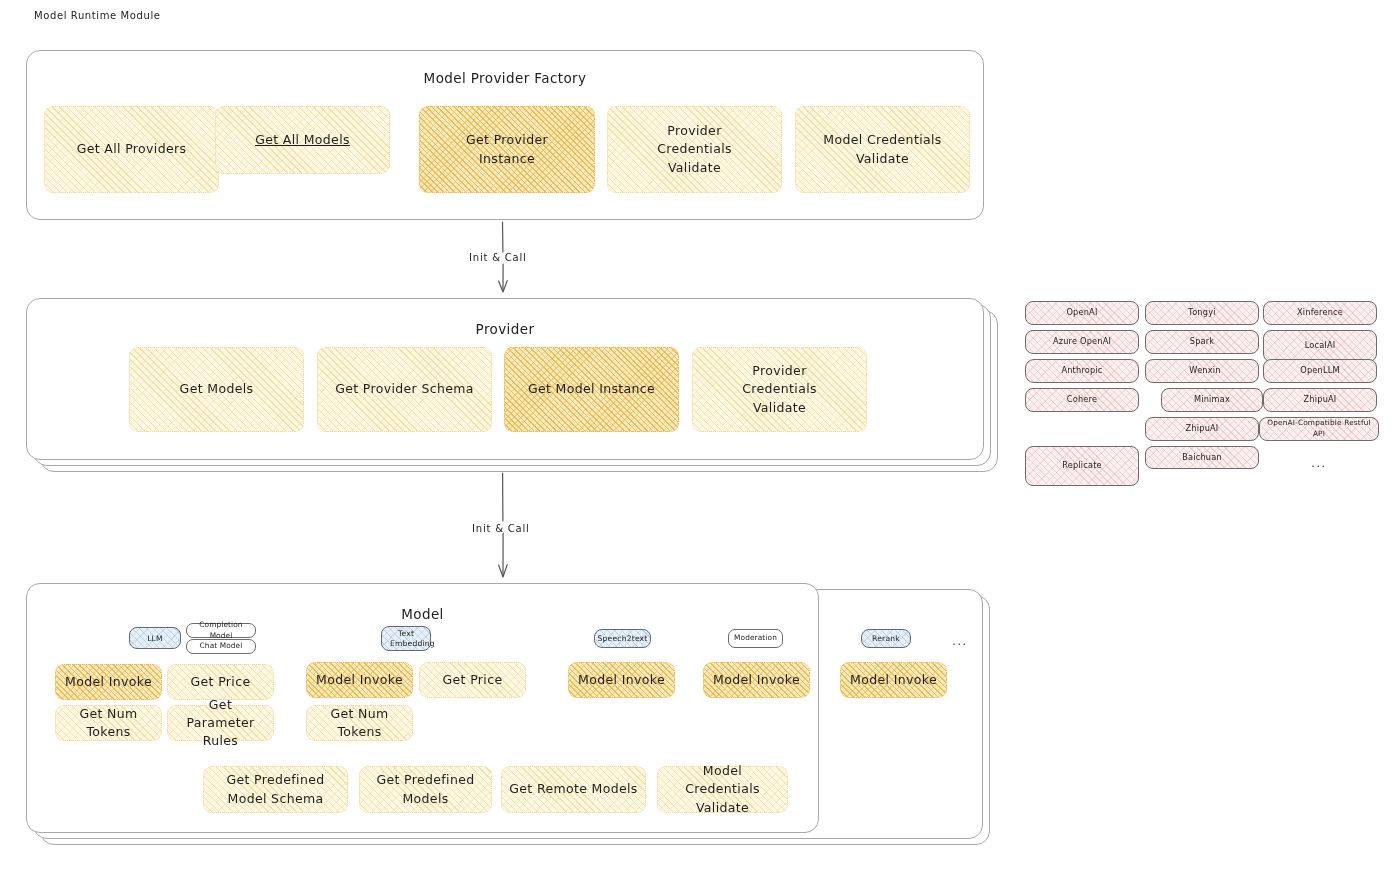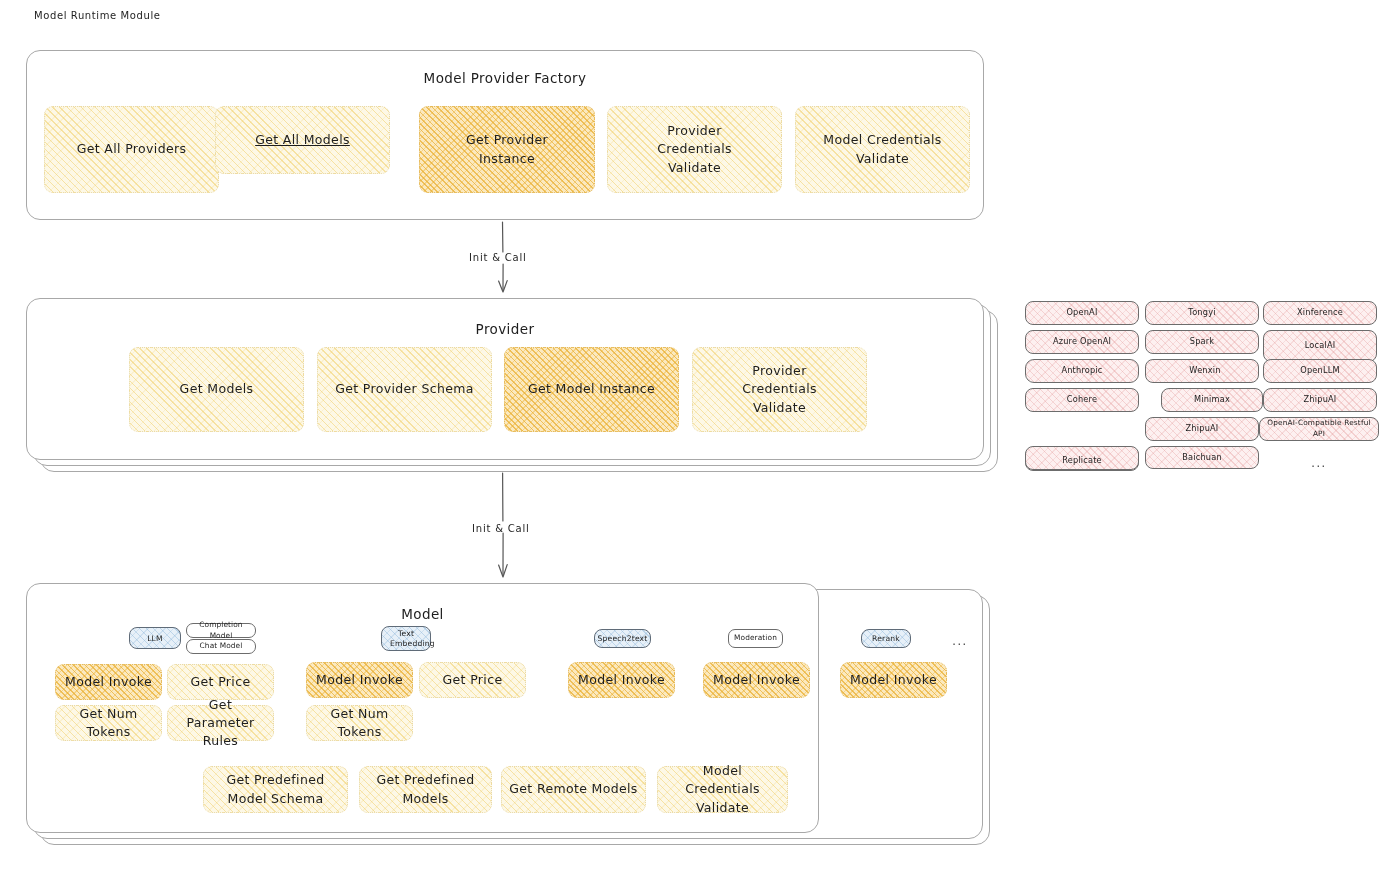--- a/index.html
+++ b/index.html
@@ -177,21 +177,21 @@
   </div>
   <div class="box pink" style="left:1025px; top:359px; width:114px; height:24px;border-radius:9px;">
     <span>Anthropic</span>
   </div>
   <div class="box pink" style="left:1025px; top:388px; width:114px; height:24px;">
     <span>Cohere</span>
   </div>
   <div class="box pink" style="left:1025px; top:417px; width:114px; height:24px;margin-top:30px;">
     <span>HuggingFace</span>
   </div>
-  <div class="box pink" style="left:1025px; top:446px; width:114px; height:24px;align-items:flex-end;">
+  <div class="box pink" style="left:1025px; top:446px; width:114px; height:40px;">
     <span>Replicate</span>
   </div>
 
   <div class="box pink" style="left:1145px; top:301px; width:114px; height:24px;">
     <span>Tongyi</span>
   </div>
   <div class="box pink" style="left:1145px; top:330px; width:114px; height:24px;">
     <span>Spark</span>
   </div>
   <div class="box pink" style="left:1145px; top:359px; width:114px; height:24px;padding-left:12px;">

